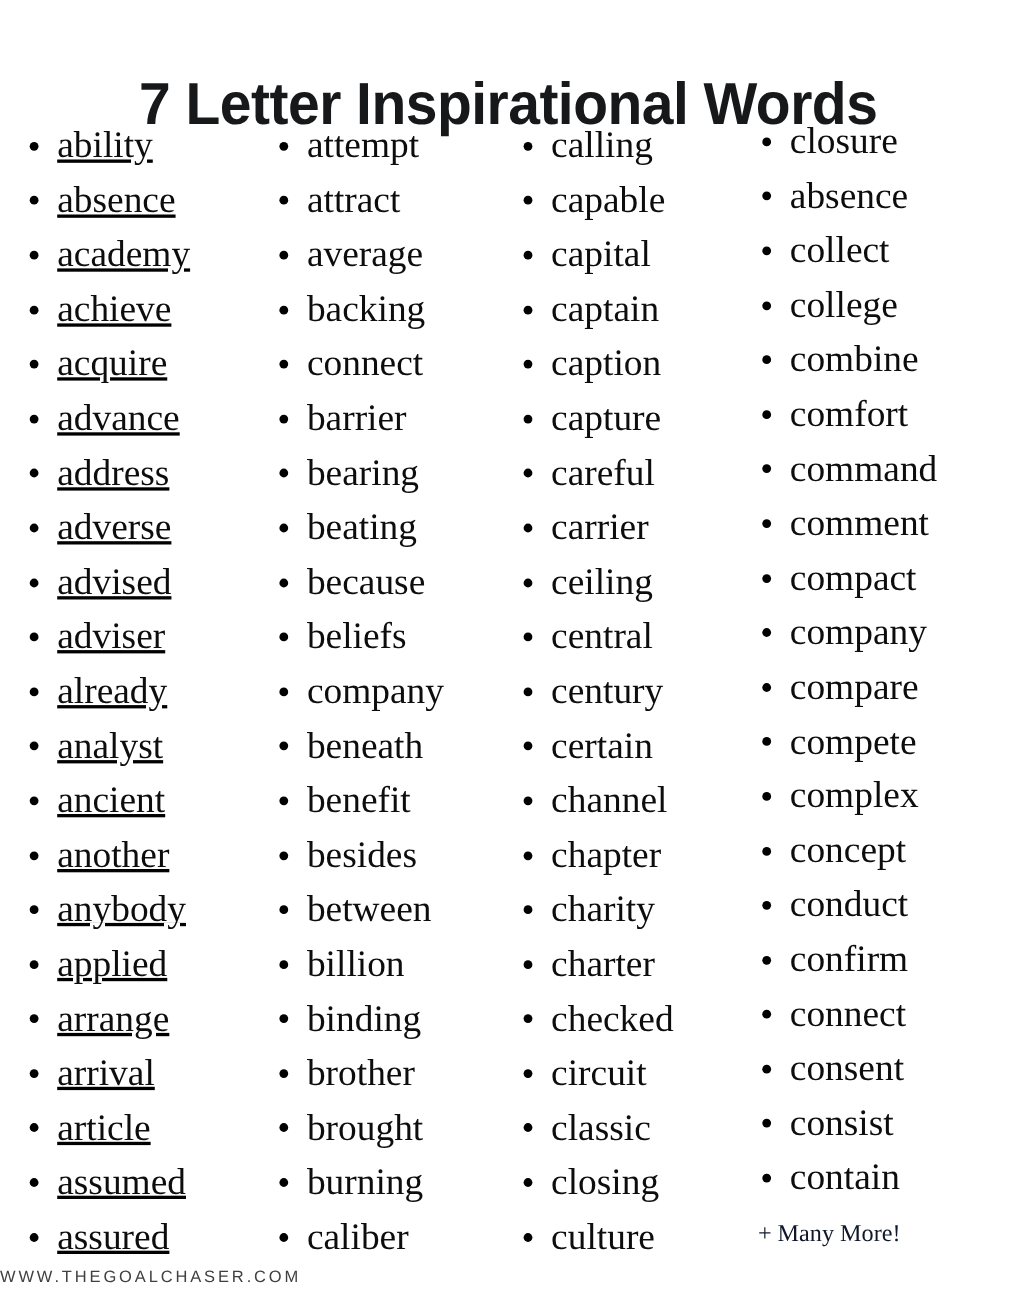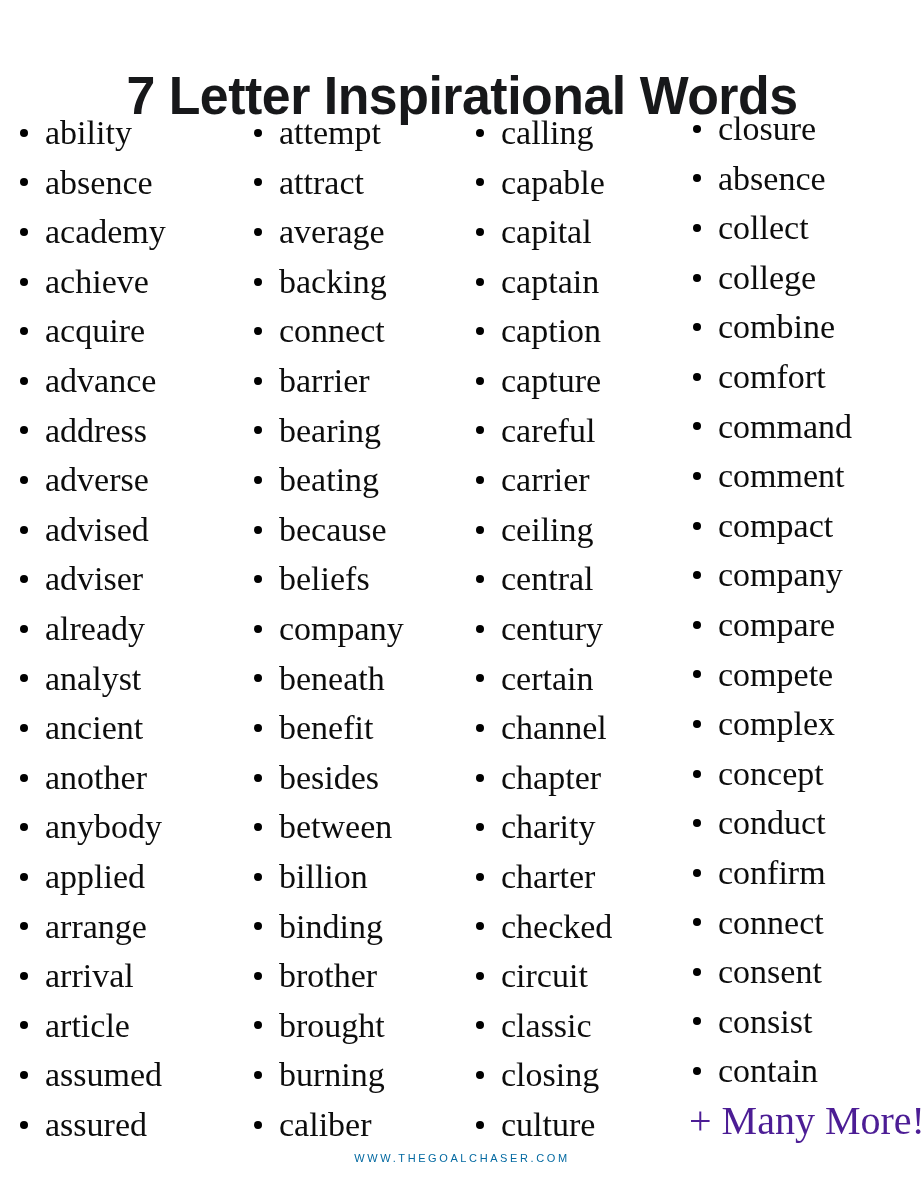--- a/index.html
+++ b/index.html
@@ -49,21 +49,21 @@
     height: 1040px;
     display: flex;
     flex-direction: row;
     align-items: flex-start;
   }
 
   .column {
     box-sizing: border-box;
     position: relative;
   }
-  .col-1 { width: 225px; padding-left: 16px; padding-top: 4px; }
+  .col-1 { width: 225px; padding-left: 23px; padding-top: 4px; text-decoration: underline; }
   .col-2 { width: 225px; padding-left: 25px; padding-top: 4px; }
   .col-3 { width: 224px; padding-left: 22px; padding-top: 4px; }
   .col-4 { width: 250px; padding-left: 15px; padding-top: 0px; }
 
   ul.word-list {
     list-style: none;
     margin: 0;
     padding: 0;
   }
 
@@ -82,39 +82,39 @@
     left: 4px;
     top: 50%;
     width: 8px;
     height: 8px;
     margin-top: -4px;
     border-radius: 50%;
     background: #000000;
   }
 
   .many-more {
-    font-size: 40px;
+    font-size: 22px;
     line-height: 49.6px;
     height: 49.6px;
-    color: #4c1d95;
+    color: #0f172a;
     white-space: nowrap;
     padding-left: 0px;
   }
 
   
   #footer {
     position: absolute;
     left: 0;
     top: 1152px;
     width: 924px;
-    text-align: center;
+    text-align: left;
     font-family: "Liberation Sans", "DejaVu Sans", sans-serif;
-    font-size: 11px;
+    font-size: 15px;
     letter-spacing: 2.6px;
-    color: #0369a1;
+    color: #404040;
     white-space: nowrap;
   }
 </style>
 </head>
 <body>
 
 <div id="page">
 
   <h1 id="title">7 Letter Inspirational Words</h1>
 

